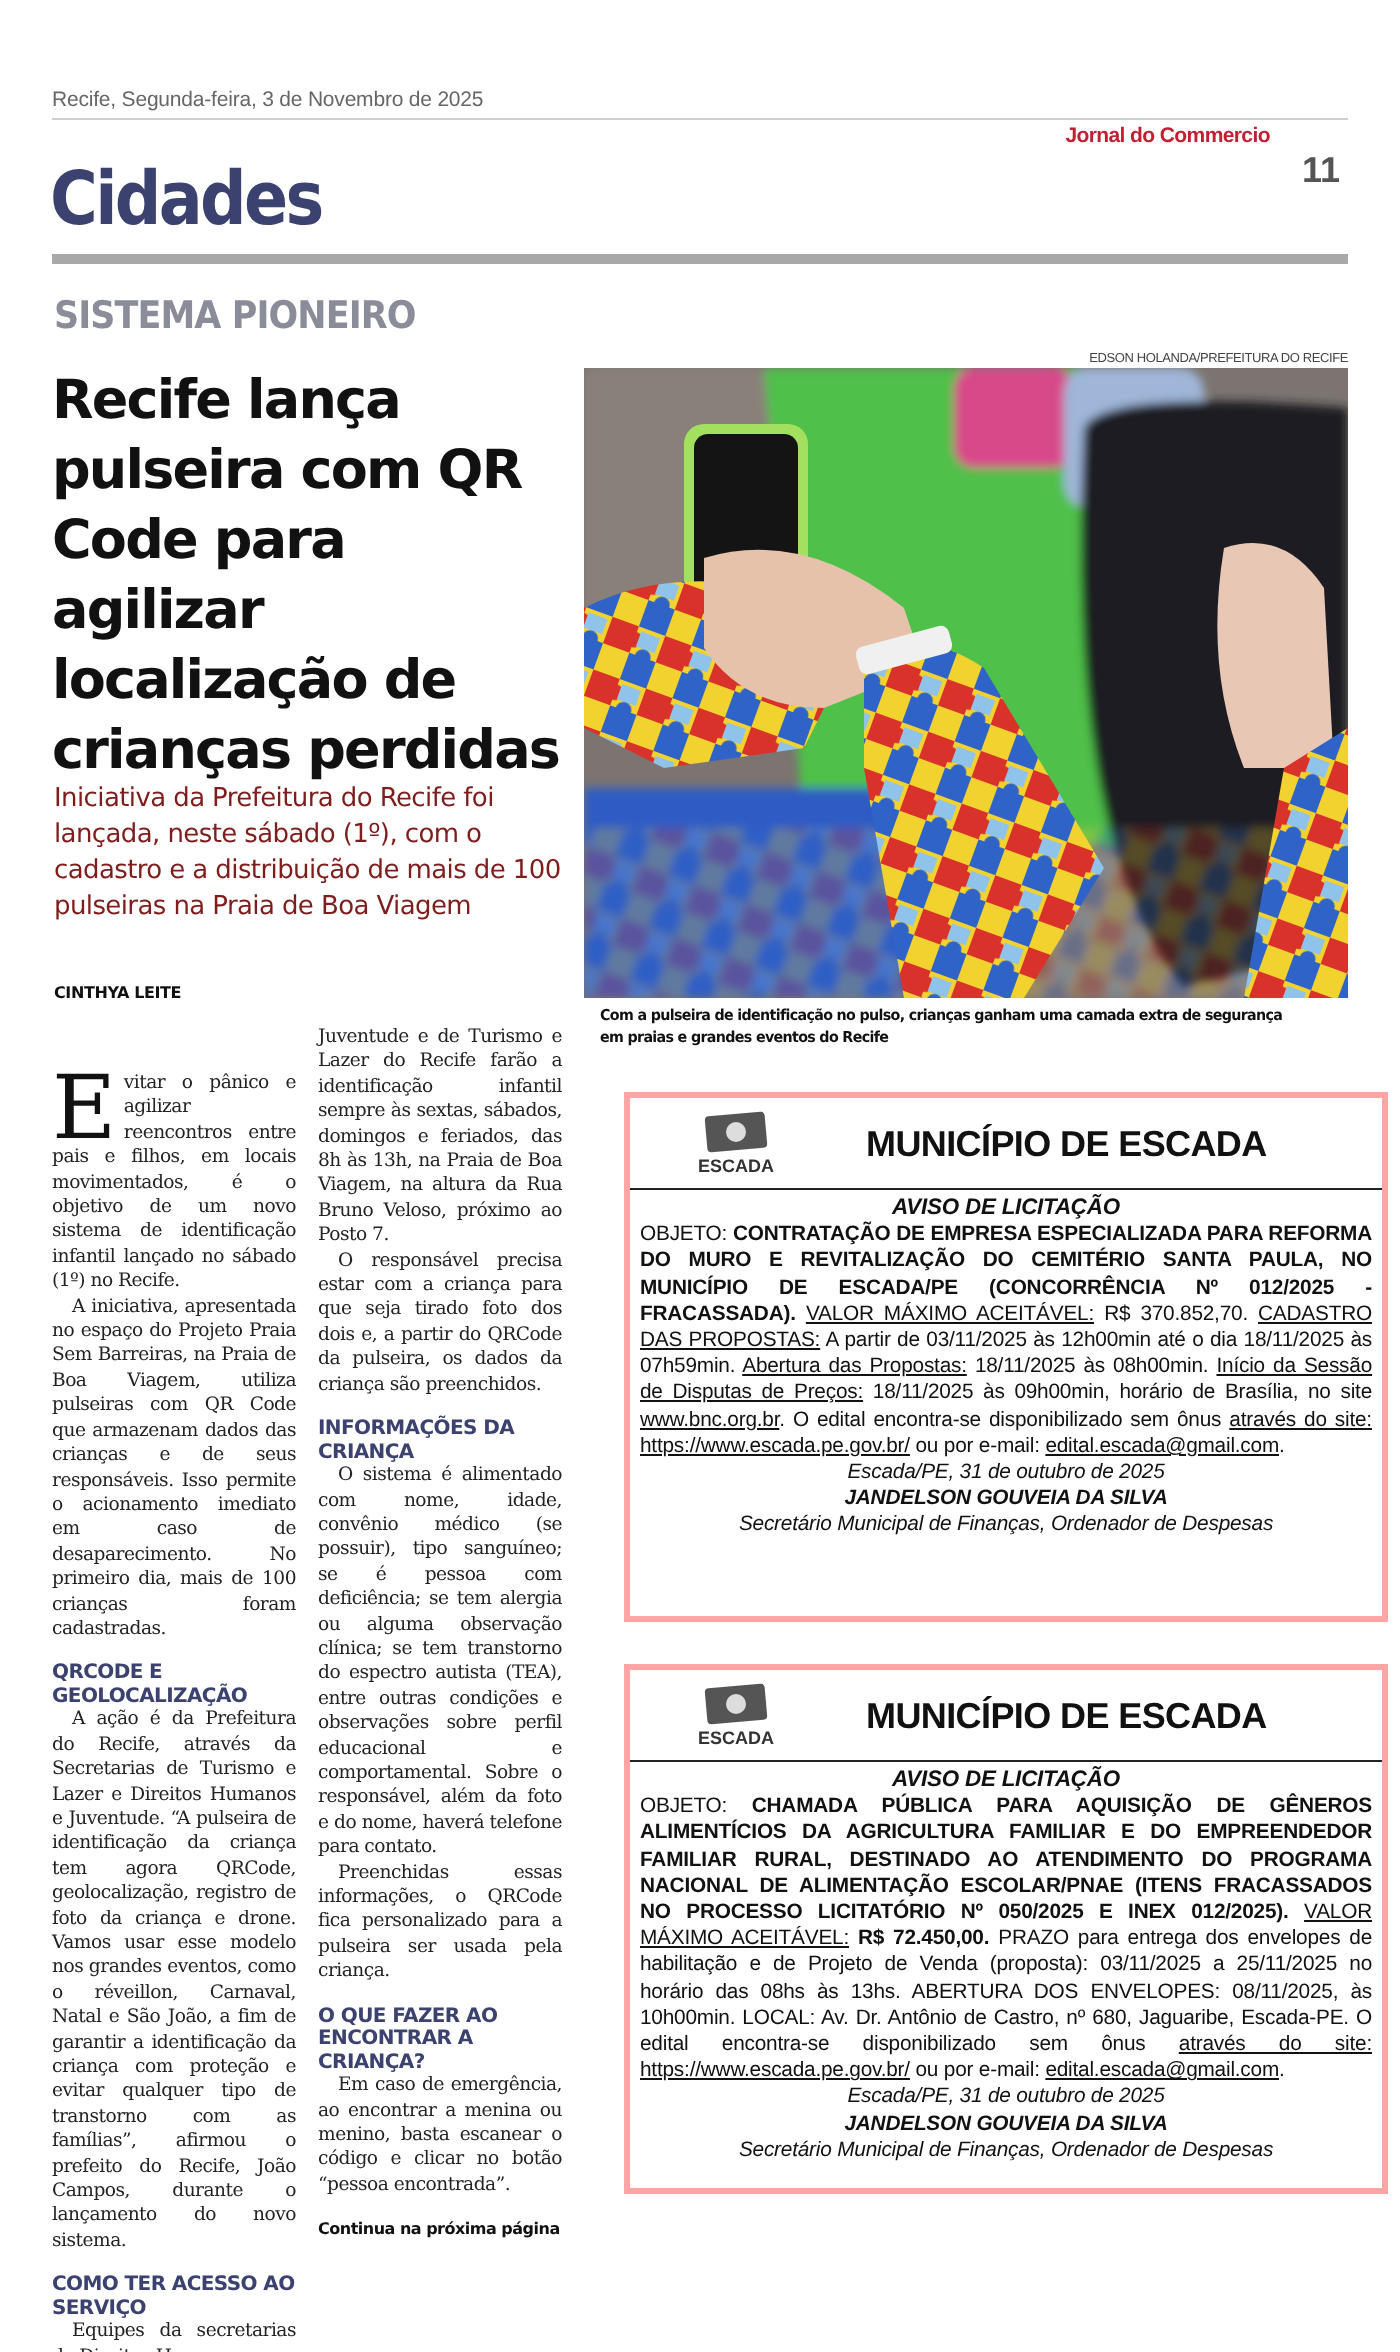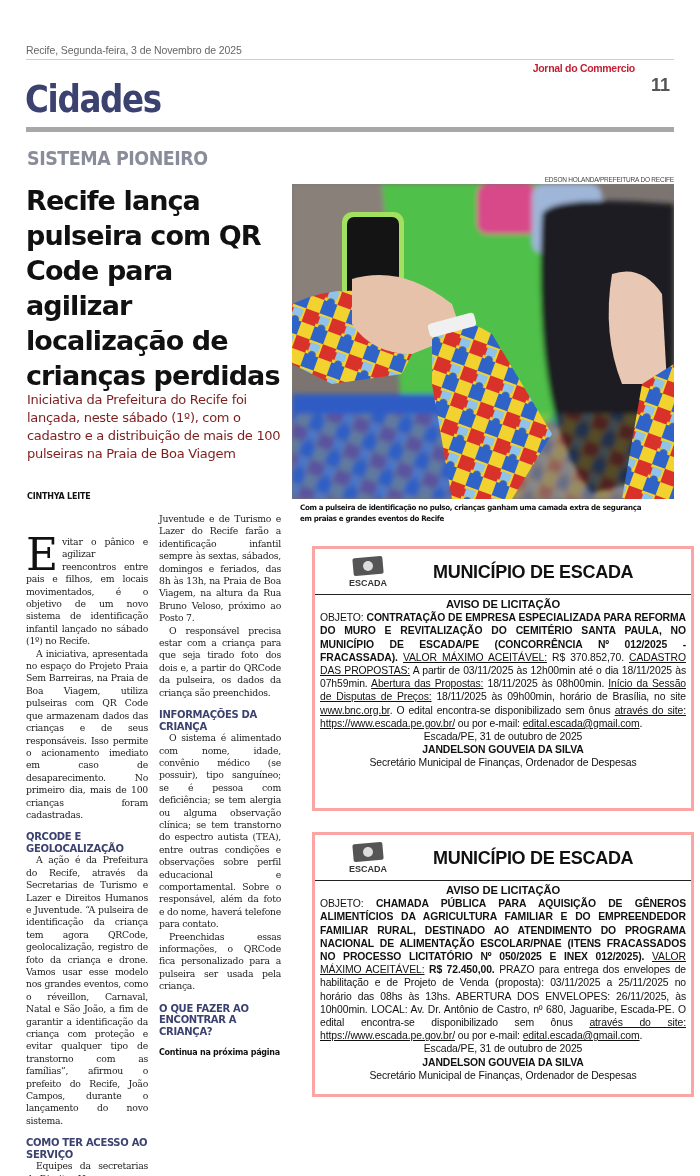--- a/index.html
+++ b/index.html
@@ -34,21 +34,21 @@
   .photo { position: absolute; left: 292px; top: 184px; width: 382px; height: 315px; overflow: hidden; background: #6d6a68; }
   .caption { position: absolute; left: 300px; top: 503px; width: 372px; font-family: "DejaVu Sans", sans-serif; font-weight: bold; font-size: 7.5px; line-height: 10.5px; color: #111; letter-spacing: -0.35px; transform: scaleX(0.95); transform-origin: left; }
 
   .ad { position: absolute; left: 292px; width: 382px; border: 3px solid #fca5a5; font-family: "Liberation Sans", sans-serif; color: #111; margin-left: 20px; }
   .ad1 { top: 546px; height: 265px; }
   .ad2 { top: 832px; height: 265px; }
   .ad-head { height: 46px; border-bottom: 1px solid #222; position: relative; }
   .ad-logo { position: absolute; left: 28px; top: 6px; width: 50px; height: 36px; }
   .ad-title { position: absolute; left: 118px; top: 13px; font-size: 18px; font-weight: bold; letter-spacing: -0.3px; text-align: center; }
   .ad-body { padding: 3px 5px 0 5px; font-size: 10.4px; line-height: 13.2px; text-align: justify; letter-spacing: -0.1px; }
-  .ad-center { text-align: center; }
+  .ad-center { text-align: center; font-style: italic; }
   .ad-center.b { font-weight: bold; font-size: 11.2px; }
   .ad-body .u { text-decoration: underline; }
   .ad-body .bold { font-weight: bold; }
 </style>
 </head>
 <body>
 
 <div class="header-bar">
   <span class="header-date">Recife, Segunda-feira, 3 de Novembro de 2025</span>
   <div class="header-right">
@@ -75,20 +75,21 @@
   <p>Equipes da secretarias de Direitos Humanos e</p>
 </div>
 
 <div class="col col2">
   <p class="first">Juventude e de Turismo e Lazer do Recife farão a identificação infantil sempre às sextas, sábados, domingos e feriados, das 8h às 13h, na Praia de Boa Viagem, na altura da Rua Bruno Veloso, próximo ao Posto 7.</p>
   <p>O responsável precisa estar com a criança para que seja tirado foto dos dois e, a partir do QRCode da pulseira, os dados da criança são preenchidos.</p>
   <h3>INFORMAÇÕES DA CRIANÇA</h3>
   <p>O sistema é alimentado com nome, idade, convênio médico (se possuir), tipo sanguíneo; se é pessoa com deficiência; se tem alergia ou alguma observação clínica; se tem transtorno do espectro autista (TEA), entre outras condições e observações sobre perfil educacional e comportamental. Sobre o responsável, além da foto e do nome, haverá telefone para contato.</p>
   <p>Preenchidas essas informações, o QRCode fica personalizado para a pulseira ser usada pela criança.</p>
   <h3>O QUE FAZER AO ENCONTRAR A CRIANÇA?</h3>
+  <p>Em caso de emergência, ao encontrar a menina ou menino, basta escanear o código e clicar no botão “pessoa encontrada”.</p>
   <div class="continua">Continua na próxima página</div>
 </div>
 
 <div class="photo-credit">EDSON HOLANDA/PREFEITURA DO RECIFE</div>
 <div class="photo">
   <svg width="382" height="315" viewBox="0 0 382 315">
     <defs>
       <filter id="blur">
           <feGaussianBlur stdDeviation="2.5"></feGaussianBlur>
         </filter>
@@ -166,21 +167,21 @@
     </svg>
     <div class="ad-title">MUNICÍPIO DE ESCADA</div>
   </div>
   <div class="ad-body">
     <div class="ad-center b">AVISO DE LICITAÇÃO</div>
     <div>
       <span>OBJETO:</span>
       <span class="bold">CHAMADA PÚBLICA PARA AQUISIÇÃO DE GÊNEROS ALIMENTÍCIOS DA AGRICULTURA FAMILIAR E DO EMPREENDEDOR FAMILIAR RURAL, DESTINADO AO ATENDIMENTO DO PROGRAMA NACIONAL DE ALIMENTAÇÃO ESCOLAR/PNAE (ITENS FRACASSADOS NO PROCESSO LICITATÓRIO Nº 050/2025 E INEX 012/2025).</span>
       <span class="u">VALOR MÁXIMO ACEITÁVEL:</span>
       <span class="bold">R$ 72.450,00.</span>
-      <span>PRAZO para entrega dos envelopes de habilitação e de Projeto de Venda (proposta): 03/11/2025 a 25/11/2025 no horário das 08hs às 13hs. ABERTURA DOS ENVELOPES: 26/11/2025, às 10h00min. LOCAL: Av. Dr. Antônio de Castro, nº 680, Jaguaribe, Escada-PE. O edital encontra-se disponibilizado sem ônus</span>
+      <span>PRAZO para entrega dos envelopes de habilitação e de Projeto de Venda (proposta): 03/11/2025 a 25/11/2025 no horário das 08hs às 13hs. ABERTURA DOS ENVELOPES: 08/11/2025, às 10h00min. LOCAL: Av. Dr. Antônio de Castro, nº 680, Jaguaribe, Escada-PE. O edital encontra-se disponibilizado sem ônus</span>
       <span class="u">através do site:</span>
       <span class="u">https://www.escada.pe.gov.br/</span>
       <span>ou por e-mail:</span>
       <span class="u">edital.escada@gmail.com</span>.
     </div>
     <div class="ad-center">Escada/PE, 31 de outubro de 2025</div>
     <div class="ad-center bold">JANDELSON GOUVEIA DA SILVA</div>
     <div class="ad-center">Secretário Municipal de Finanças, Ordenador de Despesas</div>
   </div>
 </div>

